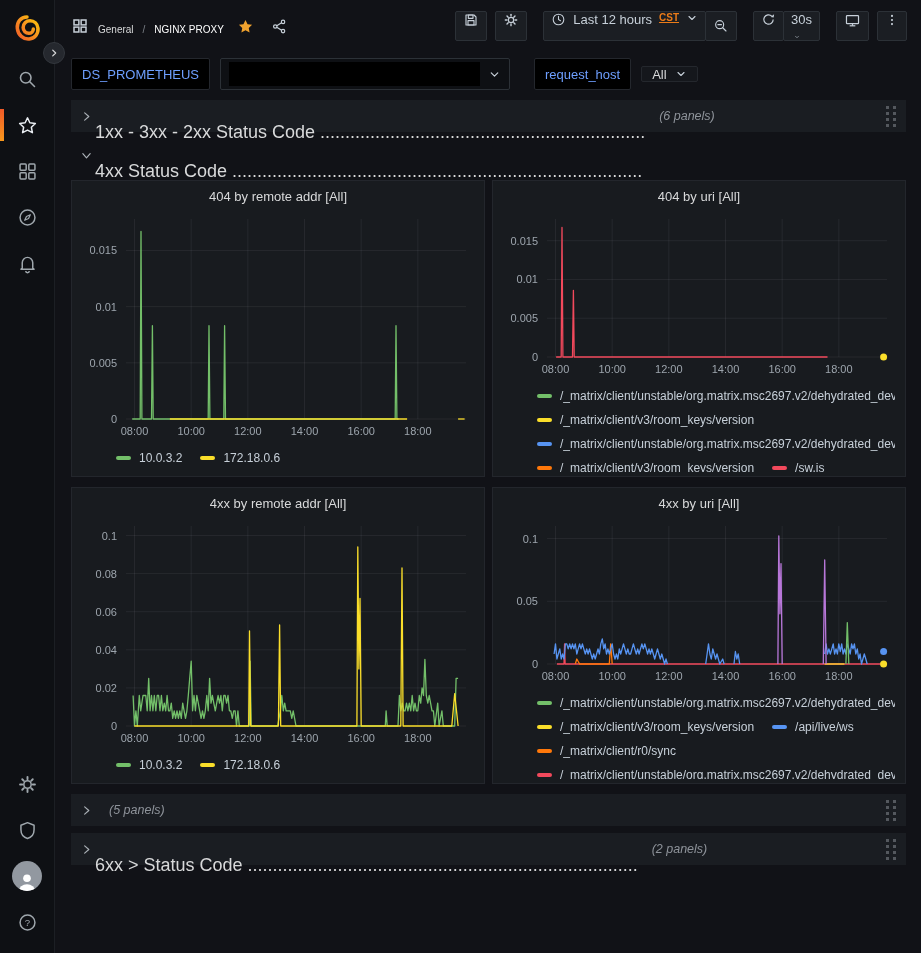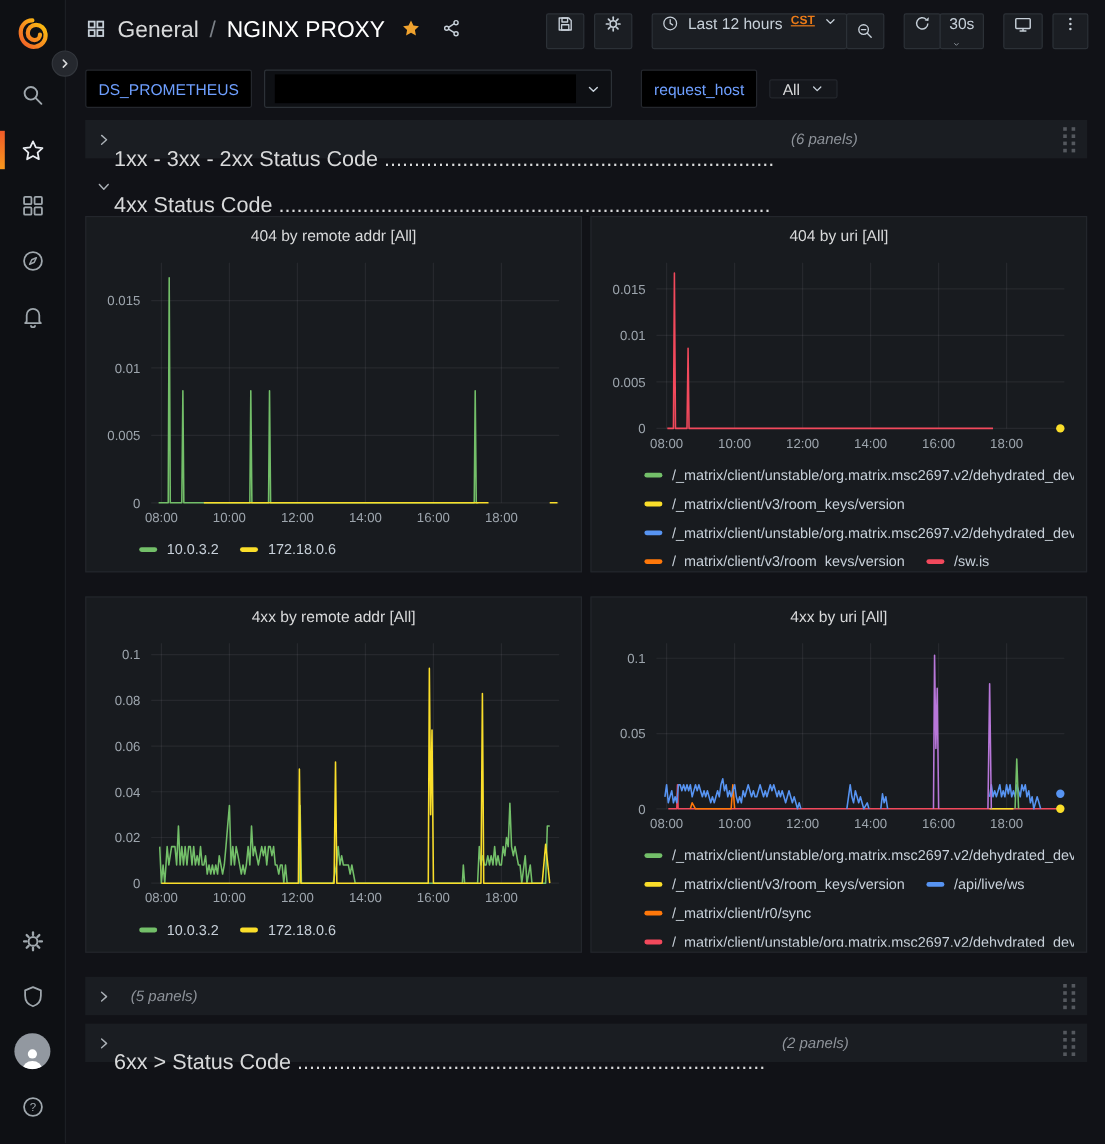--- a/index.html
+++ b/index.html
@@ -35,21 +35,21 @@
   .side-bottom { margin-top:auto; padding-bottom:8px; display:flex; flex-direction:column; align-items:center; }
   .avatar-circle {
     width:30px; height:30px; border-radius:50%; background:#9298a0;
     display:flex; align-items:flex-end; justify-content:center; overflow:hidden;
   }
 
   
   .main { flex:1; display:flex; flex-direction:column; min-width:0; }
 
   .topbar { height:52px; display:flex; align-items:center; padding:0 14px 0 16px; flex:0 0 52px; }
-  .breadcrumb { display:flex; align-items:flex-start; gap:9px; font-size:19px; white-space:nowrap; }
+  .breadcrumb { display:flex; align-items:flex-end; gap:9px; font-size:10px; white-space:nowrap; }
   .crumb-folder { color:#d8d9da; cursor:pointer; }
   .crumb-sep { color:#7b8087; }
   .crumb-title { color:#ffffff; }
   .tb-spacer { flex:1; }
   .tb-btn {
     height:30px; min-width:30px; padding:0 7px; margin-left:8px;
     background:#1b1e23; border:1px solid #2c3137; border-radius:2px;
     display:inline-flex; justify-content:center; gap:7px;
     color:#c7d0d9; font-size:13px; cursor:pointer; white-space:nowrap;
   }
@@ -81,21 +81,21 @@
   }
   .row-header.expanded { background:transparent; margin:2px 0 9px; }
   .row-chevron { width:18px; color:#aab0b6; display:flex; align-items:center; justify-content:center; }
   .row-chevron svg { transition:none; }
   .row-chevron.open svg { transform:rotate(90deg); }
   .row-title { font-weight:400; font-size:18px; color:#d8d9da; white-space:nowrap; overflow:hidden; max-width:560px;margin-top:32px; }
   .row-count { font-style:italic; color:#8e939a; font-size:12.5px; margin-left:14px; white-space:nowrap; }
   .drag-handle { margin-left:auto; display:grid; grid-template-columns:repeat(2, 3px); gap:3px 4px; padding:2px; cursor:grab; }
   .drag-handle i { width:3px; height:3px; background:#54585e; display:block; }
 
-  .grid2 { display:grid; grid-template-columns:1fr 1fr; gap:7px; margin-bottom:20px; }
+  .grid2 { display:grid; grid-template-columns:1fr 1fr; gap:7px; margin-bottom:10px; }
   .panel {
     background:#181b1f; border:1px solid #23262c; height:297px;
     display:flex; flex-direction:column; padding:4px 10px 4px; min-width:0;
   }
   .panel-title {
     height:26px; line-height:24px; text-align:center;
     font-size:13px; font-weight:500; color:#d8d9da; cursor:pointer; white-space:nowrap;
   }
   .chart { width:100%; }
   .legend {

